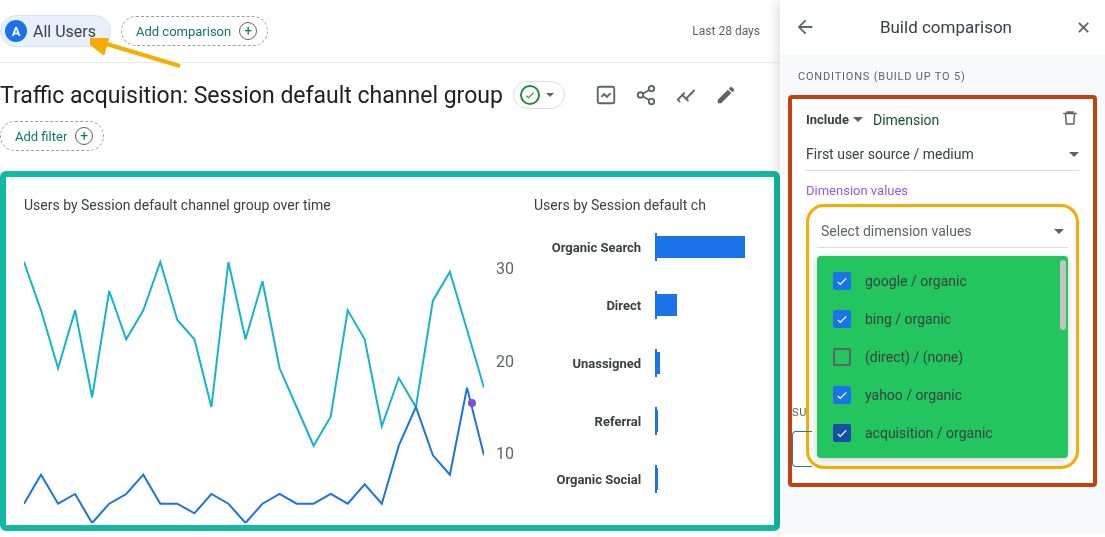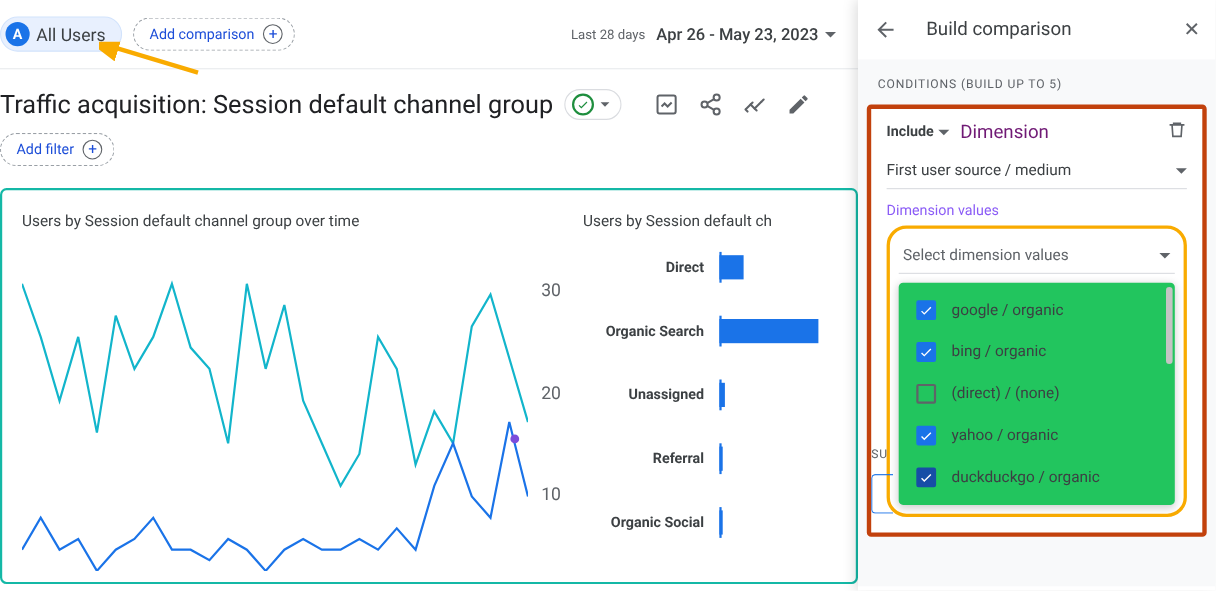--- a/index.html
+++ b/index.html
@@ -5,21 +5,21 @@
   * { box-sizing: border-box; margin: 0; padding: 0; }
   body { font-family: 'Google Sans', Roboto, Arial, sans-serif; font-size: 13px; color: #3c4043; background: #fff; width: 1105px; height: 537px; overflow: hidden; position: relative; }
   
   .main-area { position: absolute; left: 0; top: 0; width: 780px; height: 537px; }
   
   
   .topbar { display: flex; align-items: center; padding: 15px 0 15px 0; border-bottom: 1px solid #e8eaed; position: relative; }
   .all-users-chip { display: inline-flex; align-items: center; gap: 6px; background: #e8f0fe; border: 1px solid #d2e3fc; border-radius: 20px; padding: 4px 14px 4px 4px; margin-right: 10px; }
   .all-users-badge { width: 22px; height: 22px; border-radius: 50%; background: #1a73e8; color: #fff; font-weight: 700; display: flex; align-items: center; justify-content: center; font-size: 13px; }
   .all-users-label { color: #3c4043; font-size: 16px; }
-  .add-comparison-chip { display: inline-flex; align-items: center; gap: 8px; border: 1px dashed #9aa0a6; border-radius: 20px; padding: 5px 10px 5px 14px; color: #1d4ed8; font-size: 13px; }
+  .add-comparison-chip { display: inline-flex; align-items: center; gap: 8px; border: 1px dashed #9aa0a6; border-radius: 20px; padding: 5px 10px 5px 14px; color: #0f766e; font-size: 13px; }
   .plus-circle { width: 18px; height: 18px; border-radius: 50%; border: 1px solid #5f6368; display: flex; align-items: center; justify-content: center; font-size: 14px; line-height: 1; }
   
   .date-area { position: absolute; right: 20px; display: flex; align-items: center; gap: 10px; }
   .date-prefix { color: #5f6368; font-size: 12px; }
   .date-range { color: #3c4043; font-size: 15px; font-weight: 500; display: flex; align-items: center; gap: 6px; cursor: pointer; }
   .caret { width: 0; height: 0; border-left: 5px solid transparent; border-right: 5px solid transparent; border-top: 5px solid #5f6368; }
   
   
   .arrow-annotation { position: absolute; left: 90px; top: 38px; pointer-events: none; }
   
@@ -28,49 +28,49 @@
   .title-text { font-size: 23px; color: #202124; font-weight: 400; }
   .status-pill { display: inline-flex; align-items: center; border: 1px solid #dadce0; border-radius: 20px; padding: 3px 6px 3px 6px; gap: 2px; }
   .status-check { width: 20px; height: 20px; border-radius: 50%; border: 2px solid #1e8e3e; display: flex; align-items: center; justify-content: center; }
   .status-caret { width: 0; height: 0; border-left: 4px solid transparent; border-right: 4px solid transparent; border-top: 4px solid #5f6368; margin: 0 4px; }
   .title-icons { display: flex; gap: 18px; margin-left: 20px; color: #5f6368; }
   .title-icons > span, .title-icons > svg { cursor: pointer; }
   
   .filter-row { padding: 0 0 14px 0; }
   
   
-  .charts-container { border: 2px solid #14b8a6; border-radius: 6px; margin-top: 6px; padding: 20px 2px 0 18px; display: flex; gap: 20px; height: 360px; overflow: hidden; position: relative; }
+  .charts-container { border: 6px solid #14b8a6; border-radius: 6px; margin-top: 6px; padding: 20px 2px 0 18px; display: flex; gap: 20px; height: 360px; overflow: hidden; position: relative; }
   .chart-left { flex: 0 0 490px; position: relative; }
   .chart-right { flex: 1; position: relative; overflow: hidden; }
   .chart-title { font-size: 14px; color: #3c4043; margin-bottom: 20px; }
   .line-chart-area { position: relative; width: 100%; height: 290px; }
   .y-axis-labels { position: absolute; right: 0; top: 0; height: 100%; }
   .y-label { position: absolute; right: 0; font-size: 16px; color: #5f6368; transform: translateY(-50%); }
   .line-svg { position: absolute; left: 0; top: 0; width: 460px; height: 290px; }
   
   .bar-rows { display: flex; flex-direction: column; gap: 30px; margin-top: 8px; }
   .bar-row { display: flex; align-items: center; gap: 14px; height: 28px; }
   .bar-label { width: 110px; text-align: right; font-size: 13px; color: #3c4043; font-weight: 700; }
   .bar-track { position: relative; height: 100%; }
   .bar-fill { position: absolute; left: 0; top: 3px; height: 22px; background: #1a73e8; }
   .bar-tick { position: absolute; left: 0; top: 0; width: 2px; height: 28px; background: #1a73e8; }
   
   
   .side-panel { position: absolute; right: 0; top: 0; width: 325px; height: 537px; background: #fff; box-shadow: -2px 0 12px rgba(0,0,0,0.15); }
-  .panel-header { display: flex; align-items: center; padding: 16px 14px; gap: 26px; }
+  .panel-header { display: flex; align-items: center; padding: 16px 14px; gap: 26px; text-align: center; }
   .panel-header .back-arrow { color: #5f6368; cursor: pointer; }
   .panel-title { font-size: 17px; color: #3c4043; flex: 1; }
   .panel-header .close-x { color: #5f6368; cursor: pointer; font-size: 18px; }
   
   .panel-body { background: #f8f9fa; padding: 0; height: calc(100% - 58px); }
   .conditions-label { font-size: 11px; letter-spacing: 0.8px; color: #5f6368; padding: 16px 18px 12px 18px; }
   .condition-card { background: #fff; border: 4px solid #c2410c; border-radius: 4px; margin: 0 8px; padding: 10px 14px 14px 14px; position: relative; }
   .include-row { display: flex; align-items: center; gap: 10px; margin-bottom: 8px; }
   .include-label { font-size: 13px; font-weight: 700; color: #3c4043; display: flex; align-items: center; gap: 4px; }
-  .dim-label { font-size: 17px; color: #701a75; }
+  .dim-label { font-size: 14px; color: #14532d; }
   .trash { margin-left: auto; color: #5f6368; cursor: pointer; }
   .dim-select { border: none; border-bottom: 1px solid #dadce0; padding: 8px 0; font-size: 14px; color: #3c4043; display: flex; justify-content: space-between; align-items: center; cursor: pointer; margin-bottom: 12px; }
   .dimvals-label { font-size: 13px; color: #8b5cf6; margin-bottom: 6px; }
   
   
   .highlight-box { border: 3px solid #f9ab00; border-radius: 18px; padding: 10px 8px 8px 8px; position: relative; }
   .dim-value-select { border: none; border-bottom: 1px solid #dadce0; padding: 6px 4px 8px 4px; font-size: 14px; color: #5f6368; display: flex; justify-content: space-between; align-items: center; cursor: pointer; }
   .dropdown-list { margin-top: 8px; background: #22c55e; box-shadow: 0 2px 8px rgba(0,0,0,0.2); border-radius: 4px; padding: 6px 0; position: relative; }
   .dd-item { display: flex; align-items: center; gap: 14px; padding: 10px 16px; cursor: pointer; }
   .cb { width: 18px; height: 18px; border: 2px solid #5f6368; border-radius: 2px; display: flex; align-items: center; justify-content: center; flex-shrink: 0; }
@@ -93,24 +93,20 @@
     <div class="all-users-chip">
       <div class="all-users-badge">A</div>
       <span class="all-users-label">All Users</span>
     </div>
     <div class="add-comparison-chip">
       <span>Add comparison</span>
       <span class="plus-circle">+</span>
     </div>
     <div class="date-area">
       <span class="date-prefix">Last 28 days</span>
-      <span class="date-range">
-        <span>Apr 26 - May 23, 2023</span>
-        <span class="caret"></span>
-      </span>
     </div>
     <svg class="arrow-annotation" width="100" height="40" viewBox="0 0 100 40">
       <defs>
           <marker id="arrh" markerWidth="10" markerHeight="10" refX="2" refY="3" orient="auto">
         <path d="M0,0 L0,6 L8,3 z" fill="#f9ab00"></path>
           </marker>
         </defs>
       <line x1="90" y1="28" x2="10" y2="4" stroke="#f9ab00" stroke-width="4" marker-end="url(#arrh)"></line>
     </svg>
   </div>
@@ -166,31 +162,31 @@
           <polyline id="seriesA" fill="none" stroke="#12b5cb" stroke-width="2" points="0.0,29.0 17.0,77.3 34.1,135.3 51.1,77.3 68.1,164.3 85.2,58.0 102.2,106.3 119.3,77.3 136.3,29.0 153.3,87.0 170.4,106.3 187.4,174.0 204.4,29.0 221.5,106.3 238.5,48.3 255.6,135.3 272.6,174.0 289.6,212.7 306.7,183.7 323.7,77.3 340.7,106.3 357.8,193.3 374.8,145.0 391.9,174.0 408.9,67.7 425.9,38.7 443.0,96.7 460.0,154.7"></polyline>
           <polyline id="seriesB" fill="none" stroke="#1a73e8" stroke-width="2" points="0.0,270.7 17.0,241.7 34.1,270.7 51.1,261.0 68.1,290.0 85.2,270.7 102.2,261.0 119.3,241.7 136.3,270.7 153.3,270.7 170.4,280.3 187.4,261.0 204.4,270.7 221.5,290.0 238.5,270.7 255.6,261.0 272.6,270.7 289.6,270.7 306.7,261.0 323.7,270.7 340.7,251.3 357.8,270.7 374.8,212.7 391.9,174.0 408.9,222.3 425.9,241.7 443.0,154.7 460.0,222.3"></polyline>
           <circle cx="448" cy="170" r="4" fill="#7b4ddb"></circle>
         </svg>
       </div>
     </div>
     <div class="chart-right">
       <div class="chart-title">Users by Session default ch</div>
       <div class="bar-rows" id="bar-rows">
           <div class="bar-row">
+            <div class="bar-label">Organic Search</div>
+            <div class="bar-track" style="width:120px">
+              <div class="bar-tick"></div>
+              <div class="bar-fill" style="width:90px"></div>
+            </div>
+          </div>
+          <div class="bar-row">
             <div class="bar-label">Direct</div>
             <div class="bar-track" style="width:120px">
               <div class="bar-tick"></div>
               <div class="bar-fill" style="width:22px"></div>
-            </div>
-          </div>
-          <div class="bar-row">
-            <div class="bar-label">Organic Search</div>
-            <div class="bar-track" style="width:120px">
-              <div class="bar-tick"></div>
-              <div class="bar-fill" style="width:90px"></div>
             </div>
           </div>
           <div class="bar-row">
             <div class="bar-label">Unassigned</div>
             <div class="bar-track" style="width:120px">
               <div class="bar-tick"></div>
               <div class="bar-fill" style="width:5px"></div>
             </div>
           </div>
           <div class="bar-row">
@@ -275,21 +271,21 @@
                 </svg>
               </span>
               <span class="dd-label">yahoo / organic</span>
             </div>
             <div class="dd-item">
               <span class="cb checked-dark">
                 <svg width="14" height="14" viewBox="0 0 24 24">
                   <path d="M9 16.2l-3.5-3.5L4 14.2 9 19.2 20 8.2l-1.5-1.5z" fill="#fff"></path>
                 </svg>
               </span>
-              <span class="dd-label">duckduckgo / organic</span>
+              <span class="dd-label">acquisition / organic</span>
             </div>
           </div>
       </div>
     </div>
     <div class="summary-label">SU</div>
     <div class="summary-box"></div>
   </div>
 </div>
 
 </body></html>

